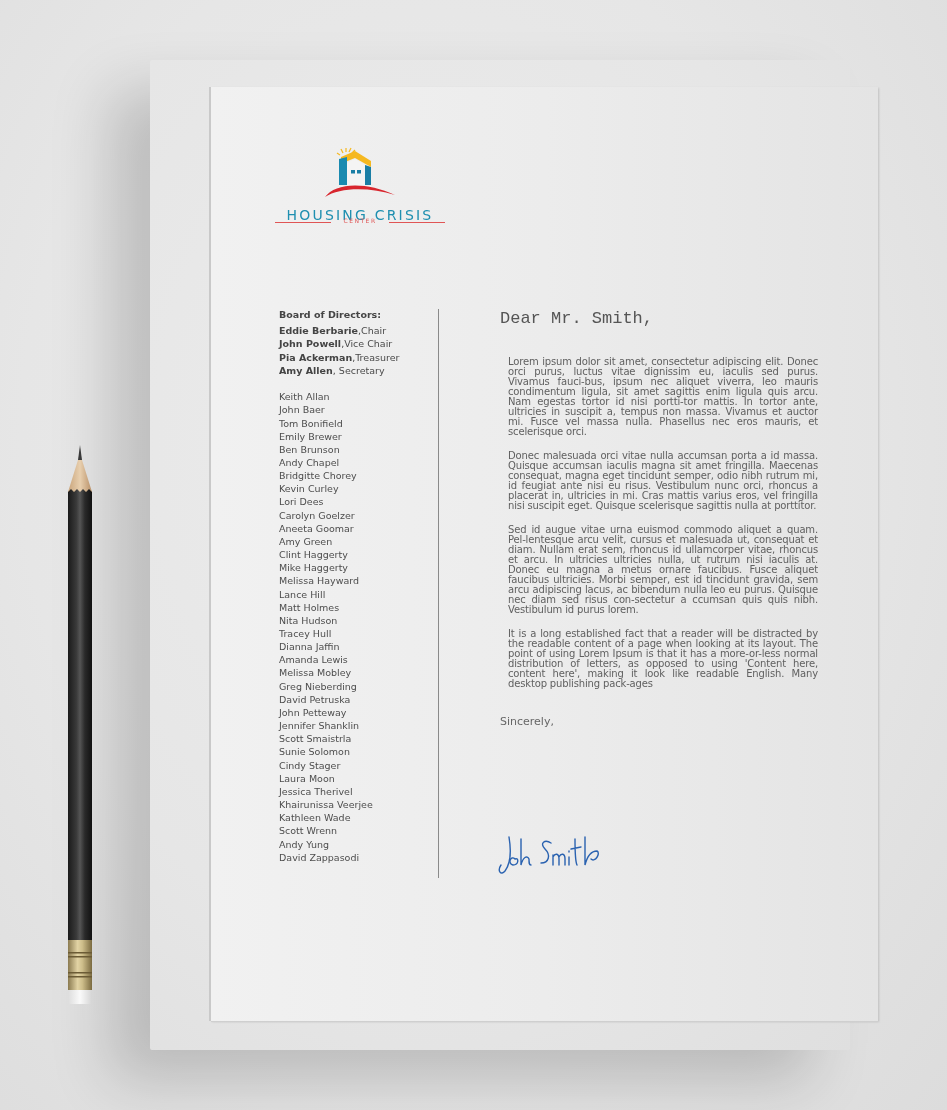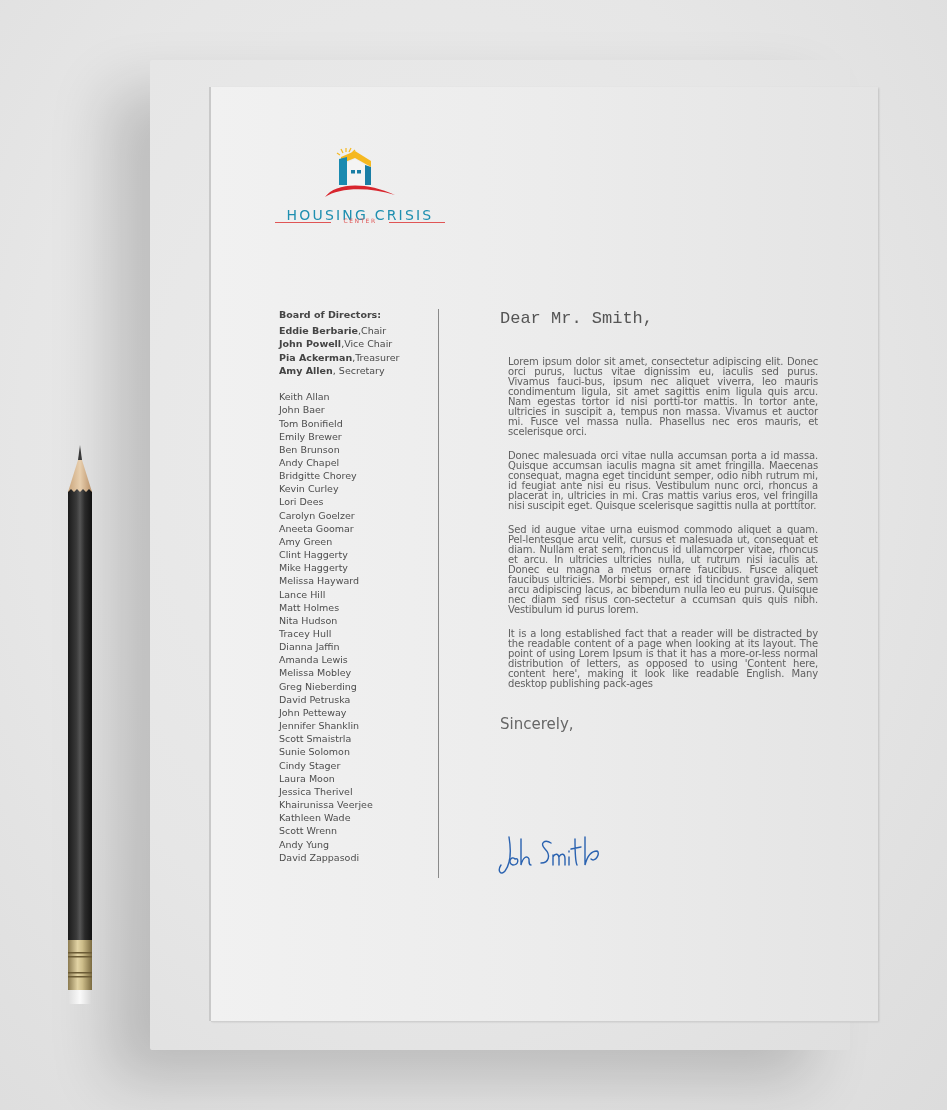--- a/index.html
+++ b/index.html
@@ -43,21 +43,21 @@
   .members { margin-top: 13px; }
   .member { font-size: 9.5px; line-height: 13.15px; color: #4d4d4d; white-space: nowrap; }
   .divider { position: absolute; left: 227px; top: 222px; width: 1px; height: 569px; background: #8a8a8a; }
   
   .letter { position: absolute; left: 289px; top: 222px; width: 318px; color: #606060; }
   .salutation { font-family: Liberation Mono, monospace; font-size: 17px; color: #555; margin: 0 0 29px 0; font-weight: normal; }
   .para {
     font-family: "DejaVu Sans", sans-serif; font-size: 10px; line-height: 10px;
     text-align: justify; margin: 0 0 14px 8px; letter-spacing: -0.15px;
   }
-  .closing { font-family: "DejaVu Sans", sans-serif; font-size: 15px; margin-top: 26px; color: #666; }
+  .closing { font-family: "DejaVu Sans", sans-serif; font-size: 11px; margin-top: 26px; color: #666; }
   .signature { position: absolute; left: 284px; top: 742px; }
   
   .pencil { position: absolute; left: 60px; top: 440px; width: 40px; height: 570px; }
 </style>
 </head>
 <body>
 
 <div class="paper-shadow"></div>
 
 <div class="pencil">

